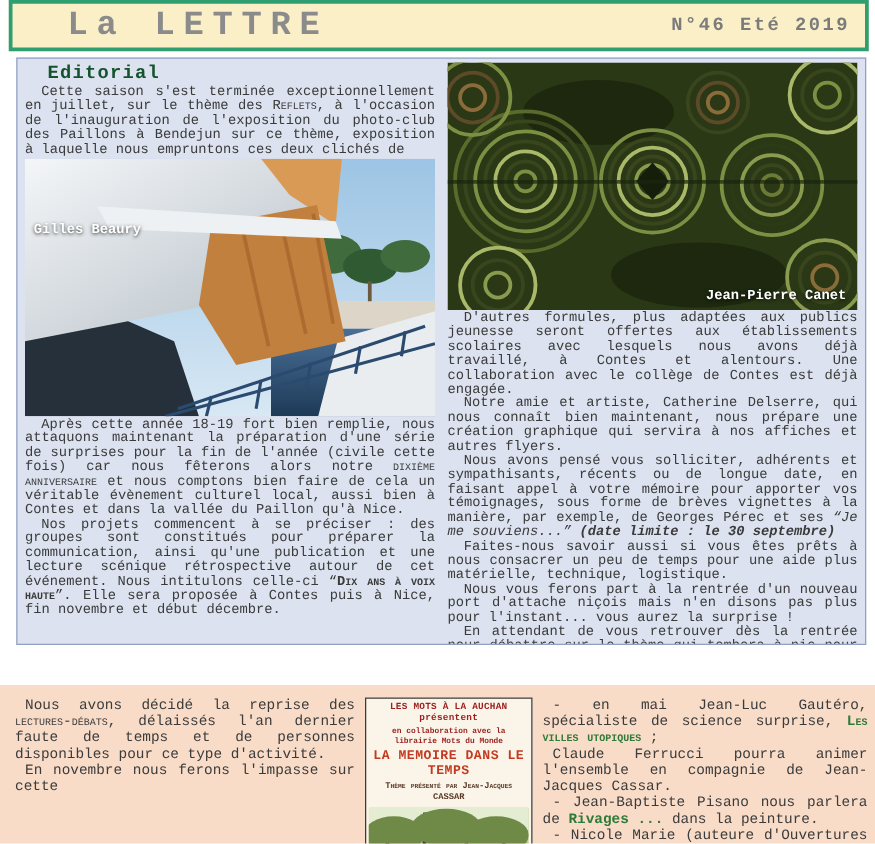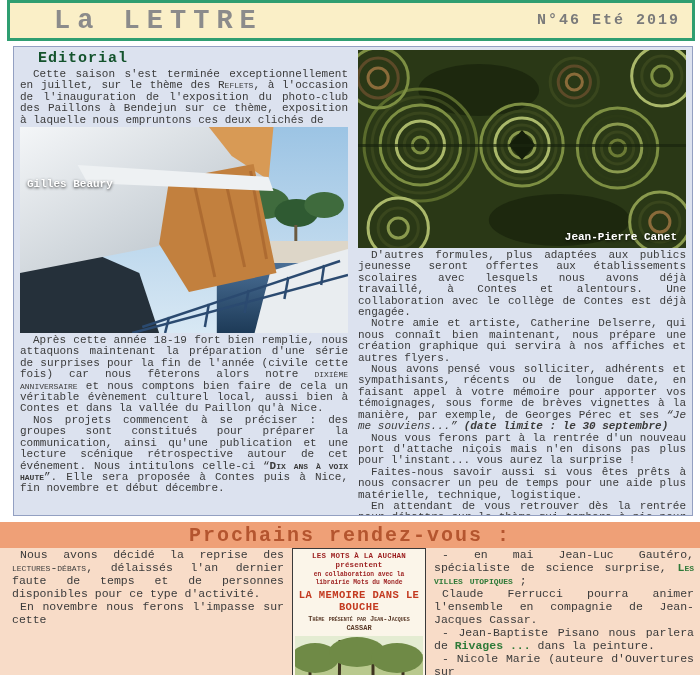--- a/index.html
+++ b/index.html
@@ -30,21 +30,21 @@
   .credit-br{position:absolute;bottom:5px;right:9px;color:#fff;font-weight:bold;font-size:11px;
              line-height:11px;text-shadow:0 1px 3px rgba(0,0,0,.8);}
 
   
   .banner{position:absolute;left:0;right:0;top:522px;height:26px;background:#efa077;
           display:flex;align-items:center;justify-content:center;}
   .banner-text{font-size:20px;font-weight:bold;color:#b4552f;letter-spacing:2px;}
 
   
   .agenda{position:absolute;left:0;right:0;top:548px;bottom:0;background:#f8dcc8;
-          display:flex;gap:8px;padding:0 6px 0 12px;box-sizing:border-box;overflow:hidden;}
+          display:flex;gap:8px;padding:10px 6px 0 12px;box-sizing:border-box;overflow:hidden;}
   .agenda p{margin:0;font-size:11.5px;line-height:13px;text-align:justify;}
   .ag-left{width:272px;flex:none;}
   .ag-right{flex:1;min-width:0;}
   .ind8{text-indent:8px;}
 
   .flyer{width:134px;flex:none;height:140px;background:#fbf5e9;border:1px solid #3a3a3a;
          box-sizing:border-box;padding:3px 2px 0 2px;text-align:center;}
   .f1{font-size:7.5px;font-weight:bold;color:#9c1f1f;letter-spacing:.2px;line-height:9px;}
   .f2{font-size:6.3px;font-weight:bold;color:#9c1f1f;line-height:8px;margin-top:1px;}
   .f3{font-size:10.5px;font-weight:bold;color:#c33a20;letter-spacing:.4px;line-height:12px;margin-top:2px;}
@@ -175,41 +175,38 @@
           </g>
           <polygon points="163,80 176,95 163,110 150,95" fill="#141e0a"></polygon>
           <rect y="94" width="326" height="3" fill="#1a250e" opacity=".7"></rect>
         </svg>
         <span class="credit-br">Jean-Pierre Canet</span>
       </div>
 
       <p class="ind"><span>D'autres formules, plus adaptées aux publics jeunesse seront offertes aux établissements scolaires avec lesquels nous avons déjà travaillé, à Contes et alentours. Une collaboration avec le collège de Contes est déjà engagée.</span></p>
       <p class="ind"><span>Notre amie et artiste, Catherine Delserre, qui nous connaît bien maintenant, nous prépare une création graphique qui servira à nos affiches et autres flyers.</span></p>
       <p class="ind"><span>Nous avons pensé vous solliciter, adhérents et sympathisants, récents ou de longue date, en faisant appel à votre mémoire pour apporter vos témoignages, sous forme de brèves vignettes à la manière, par exemple, de Georges Pérec et ses </span><span class="sg-i">“Je me souviens...” </span><span class="sg-bi">(date limite : le 30 septembre)</span></p>
+      <p class="ind"><span>Faites-nous savoir aussi si vous êtes prêts à nous consacrer un peu de temps pour une aide plus matérielle, technique, logistique.</span></p>
       <p class="ind"><span>Nous vous ferons part à la rentrée d'un nouveau port d'attache niçois mais n'en disons pas plus pour l'instant... vous aurez la surprise !</span></p>
-      <p class="ind"><span>Faites-nous savoir aussi si vous êtes prêts à nous consacrer un peu de temps pour une aide plus matérielle, technique, logistique.</span></p>
       <p class="ind"><span>En attendant de vous retrouver dès la rentrée pour débattre sur le thème qui tombera à pic pour inaugurer cette nouvelle année : </span><span class="sg-sc">la mémoire dans le temps</span><span>.</span></p>
     </div>
   </div>
 
-  <div class="banner">
-    <span class="banner-text">Prochains rendez-vous :</span>
-  </div>
 
   <div class="agenda">
 
     <div class="ag-left">
       <p class="ind8"><span>Nous avons décidé la reprise des </span><span class="sg-sc">lectures-débats</span><span>, délaissés l'an dernier faute de temps et de personnes disponibles pour ce type d'activité.</span></p>
       <p class="ind8"><span>En novembre nous ferons l'impasse sur cette</span></p>
     </div>
 
     <div class="flyer">
       <div class="f1">LES MOTS À LA AUCHAN présentent</div>
       <div class="f2">en collaboration avec la librairie Mots du Monde</div>
-      <div class="f3">LA MEMOIRE DANS LE BOUCHE</div>
+      <div class="f3">LA MEMOIRE DANS LE TEMPS</div>
       <div class="f4">Thème présenté par Jean-Jacques CASSAR</div>
       <div class="flyer-photo">
         <svg viewBox="0 0 128 88" preserveAspectRatio="none">
           <rect width="128" height="88" fill="#b9c98e"></rect>
           <rect width="128" height="18" fill="#e4ecd2"></rect>
           <rect y="58" width="128" height="30" fill="#c6b391"></rect>
           <g stroke="#3e3420" stroke-width="3">
             <line x1="15" y1="8" x2="15" y2="64"></line>
             <line x1="45" y1="4" x2="44" y2="62"></line>
             <line x1="78" y1="6" x2="78" y2="62"></line>

